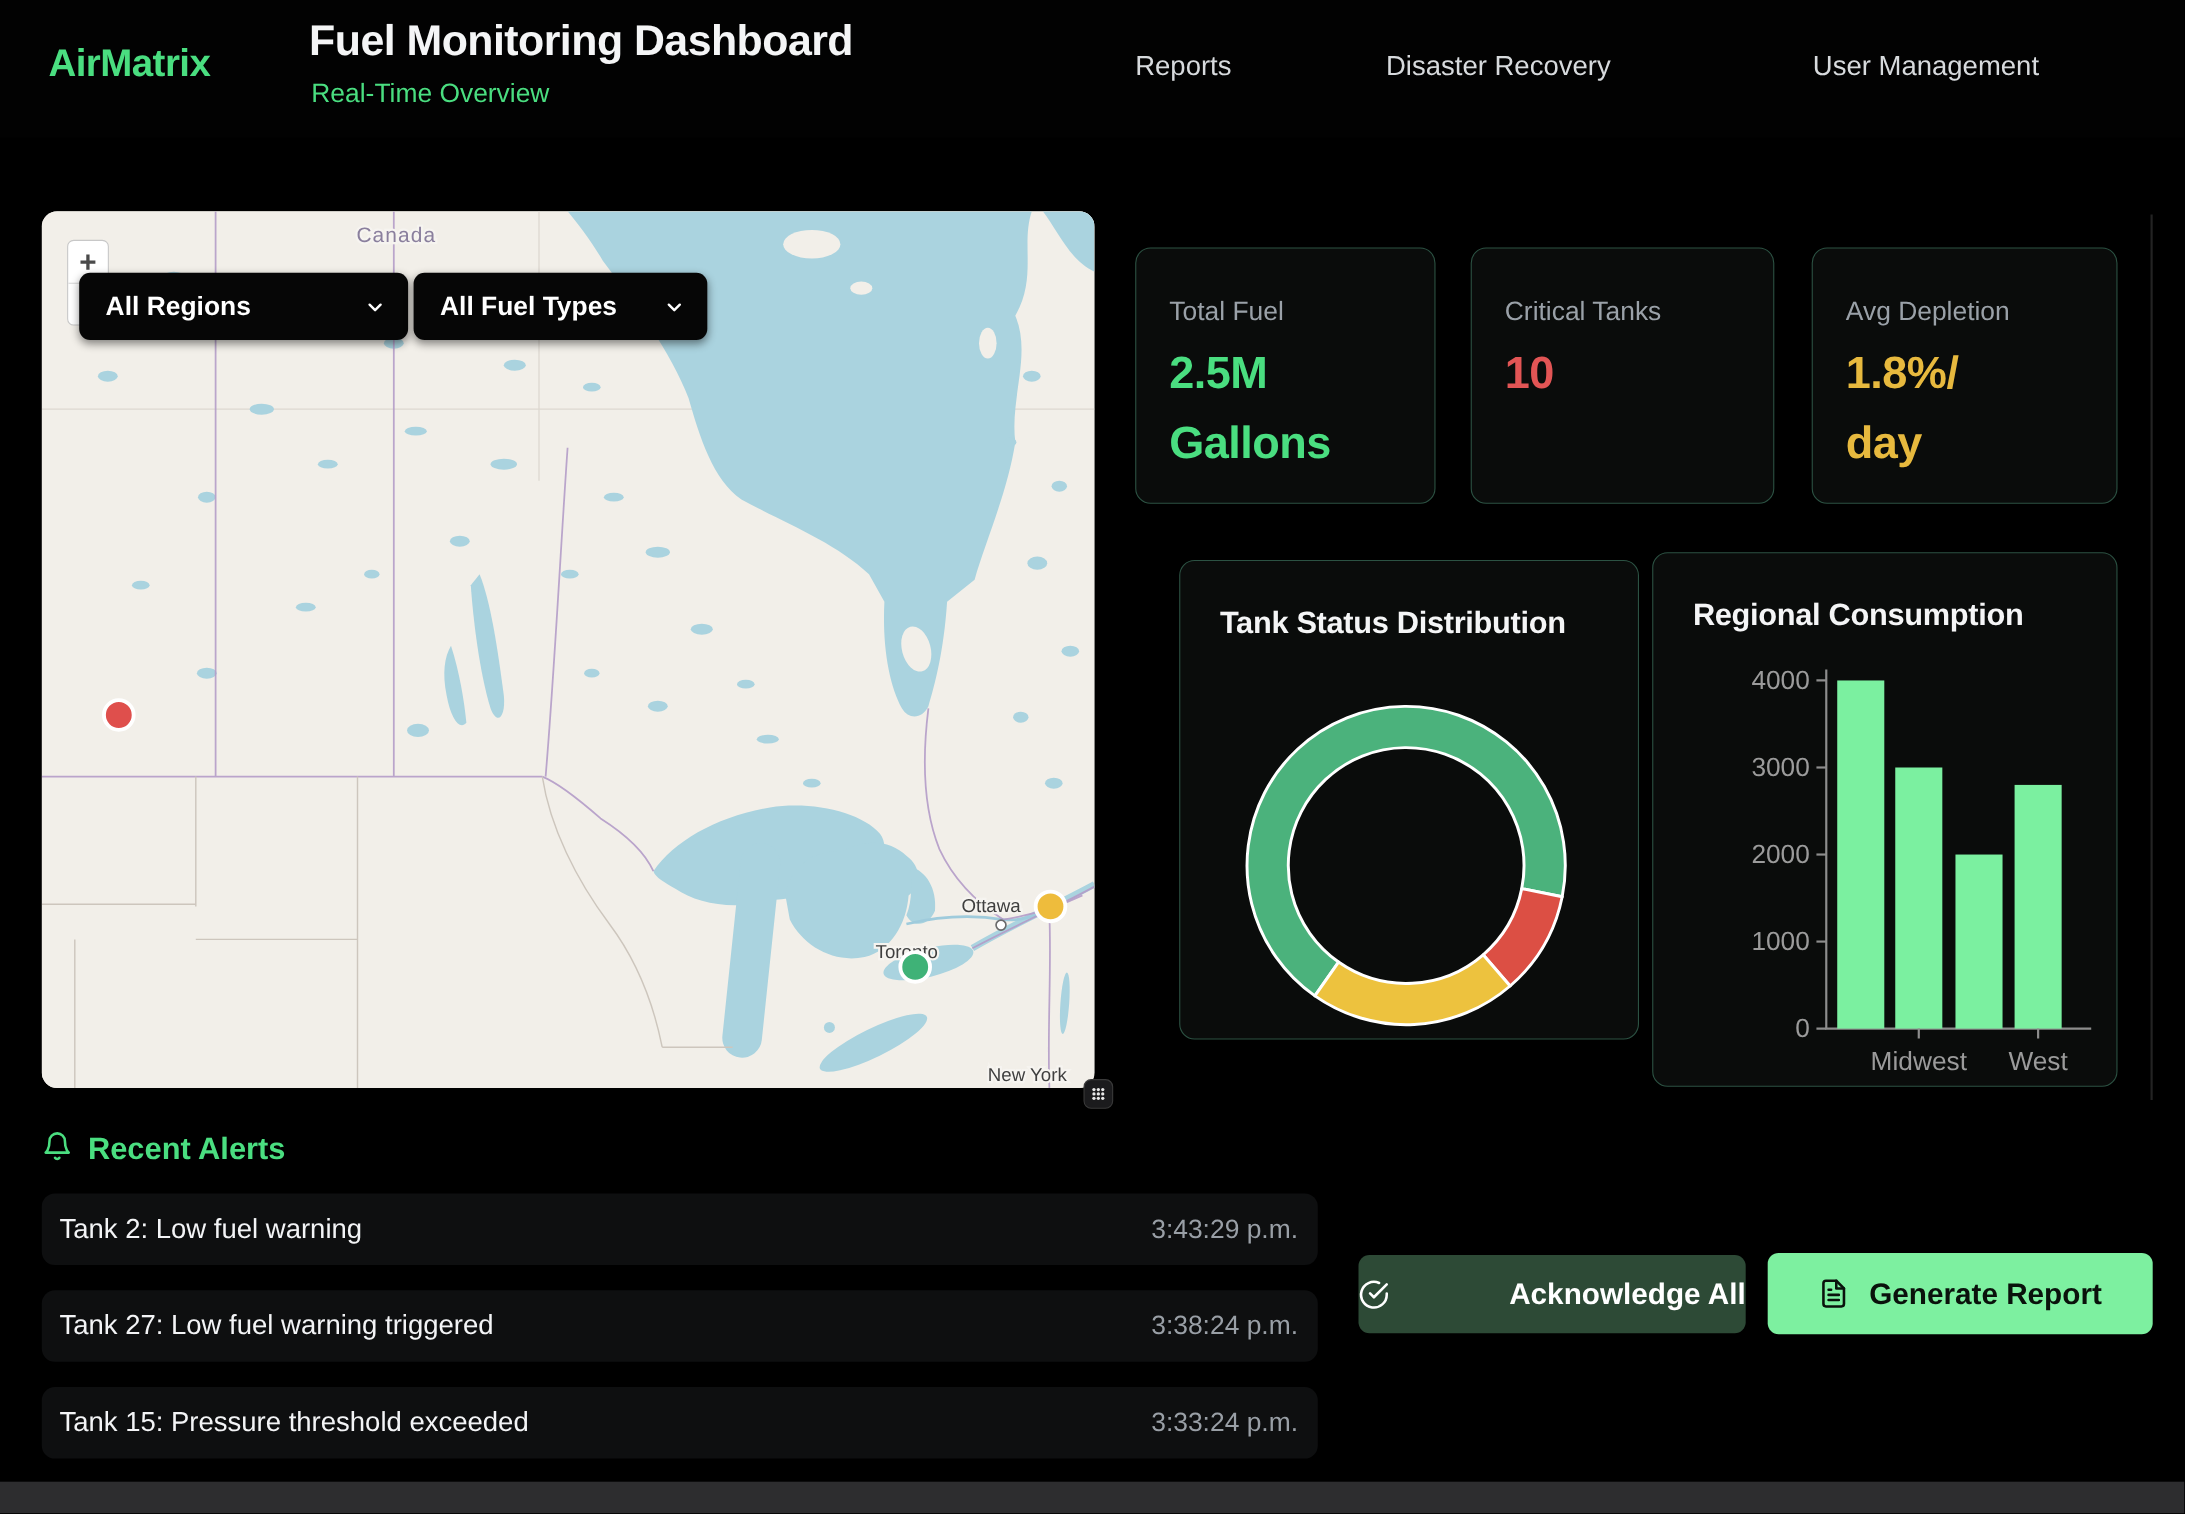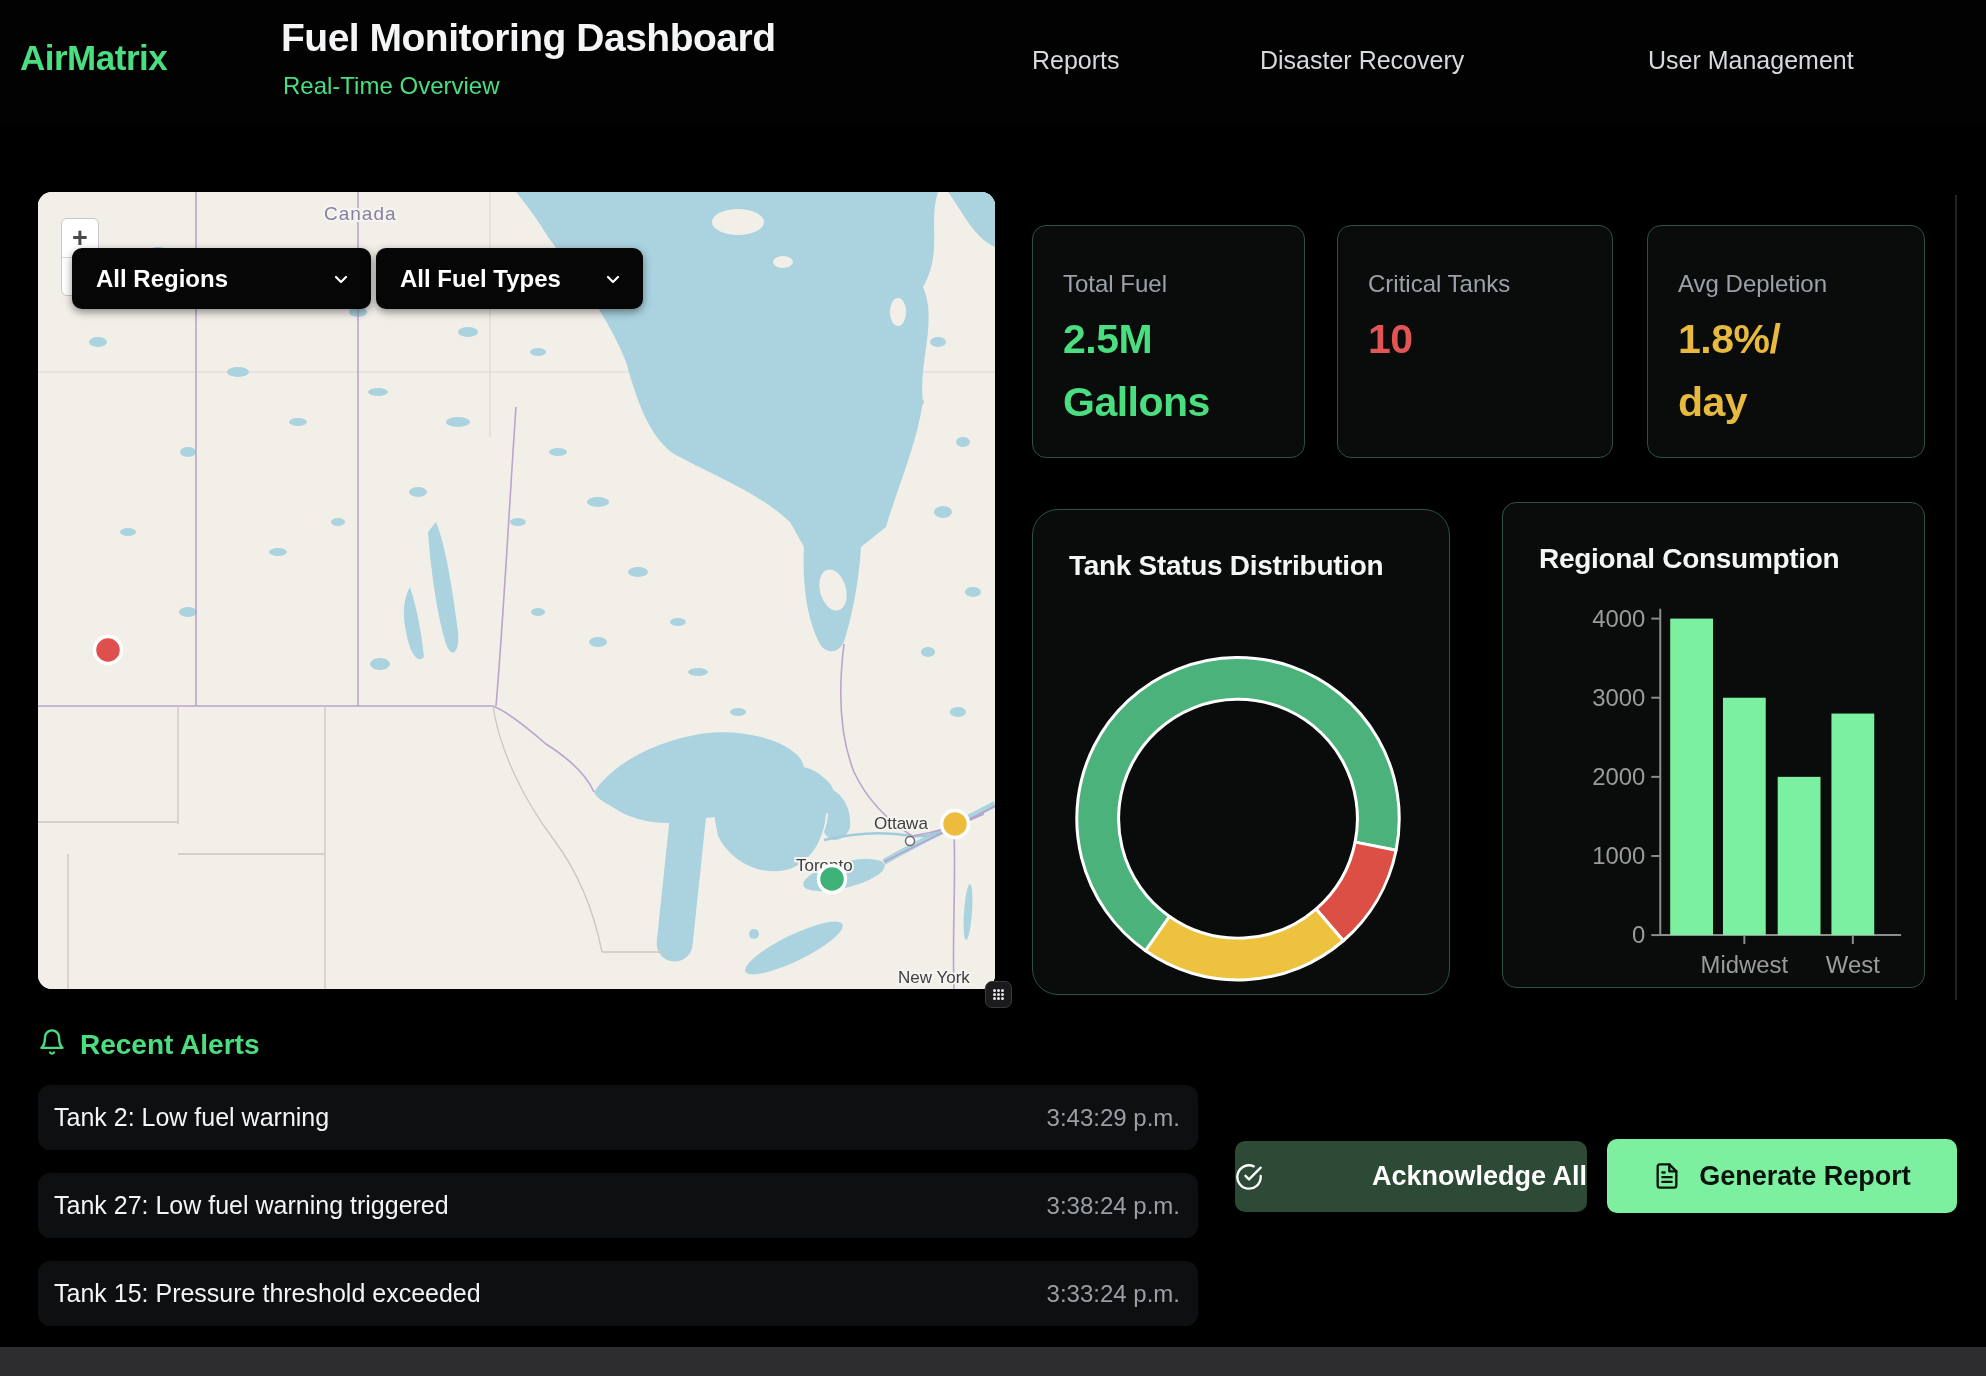--- a/index.html
+++ b/index.html
@@ -2,21 +2,21 @@
 <html><head>
 <meta charset="utf-8">
 <style>
   * { margin:0; padding:0; box-sizing:border-box; }
   html,body { background:#000; }
   body { font-family:"Liberation Sans","DejaVu Sans",sans-serif; }
   #app { position:relative; width:1986px; height:1376px; background:#000; overflow:hidden; }
 
   
   .header { position:absolute; left:0; top:0; width:1986px; height:125px; background:#020202; }
-  .brand { position:absolute; left:20px; top:38px; font-size:35px; font-weight:800; color:#4ade80; letter-spacing:-0.5px; }
+  .brand { position:absolute; left:44px; top:38px; font-size:35px; font-weight:800; color:#4ade80; letter-spacing:-0.5px; }
   .title { position:absolute; left:281px; top:16px; font-size:39px; font-weight:800; color:#f4f5f6; letter-spacing:-0.5px; }
   .subtitle { position:absolute; left:283px; top:72px; font-size:24px; font-weight:500; color:#4ade80; }
   .nav-item { position:absolute; top:46px; font-size:25px; color:#d7dadd; cursor:pointer; }
   .nav-reports { left:1032px; } .nav-dr { left:1260px; } .nav-um { left:1648px; }
 
   
   .map-wrap { position:absolute; left:38px; top:192px; width:957px; height:797px; border-radius:14px; overflow:hidden; background:#f2efe9; }
   .map-svg { position:absolute; inset:0; }
   .zoom-ctl { position:absolute; left:23px; top:26px; width:38px; height:78px; background:#fff; border:1px solid #c8c8c8; border-radius:6px; overflow:hidden; }
   .zoom-btn { width:100%; height:39px; display:flex; align-items:center; justify-content:center; font-size:27px; font-weight:700; color:#4a4a4a; cursor:pointer; }
@@ -26,21 +26,21 @@
   .drag-handle { position:absolute; left:985px; top:981px; width:27px; height:27px; background:#1b1b1d; border:1px solid #3a3a3a; border-radius:7px; display:grid; grid-template-columns:repeat(3,1fr); place-items:center; padding:6px; cursor:grab; }
   .drag-handle i { width:3px; height:3px; border-radius:50%; background:#e8e8e8; }
 
   
   .card { position:absolute; background:#0a0c0b; border:1px solid #2c5243; border-radius:14px; }
   .kpi-1 { left:1032px; top:225px; width:273px; height:233px; }
   .kpi-2 { left:1337px; top:225px; width:276px; height:233px; }
   .kpi-3 { left:1647px; top:225px; width:278px; height:233px; }
   .kpi-label { position:absolute; left:30px; top:44px; font-size:24px; font-weight:500; color:#9aa1a8; }
   .kpi-value { position:absolute; left:30px; top:82px; font-size:41px; font-weight:800; line-height:63px; letter-spacing:-0.5px; }
-  .chart-card-1 { left:1032px; top:509px; width:418px; height:486px;border-radius:26px; }
+  .chart-card-1 { left:1072px; top:509px; width:418px; height:436px; }
   .chart-card-2 { left:1502px; top:502px; width:423px; height:486px;padding-left:15px; }
   .chart-title { position:absolute; left:36px; top:40px; font-size:28px; font-weight:700; color:#f4f5f6; letter-spacing:-0.3px; }
   .chart-svg { position:absolute; inset:0; width:100%; height:100%; }
 
   .v-divider { position:absolute; left:1955px; top:195px; width:2px; height:805px; background:#232323; }
 
   
   .alerts-title { position:absolute; left:80px; top:1029px; font-size:28px; font-weight:700; color:#4ade80; }
   .bell { position:absolute; left:38px; top:1028px; }
   .alert-row { position:absolute; left:38px; width:1160px; height:65px; background:#0e0f10; border-radius:12px; display:flex; align-items:center; justify-content:space-between; padding:0 18px 0 16px; cursor:pointer; }

